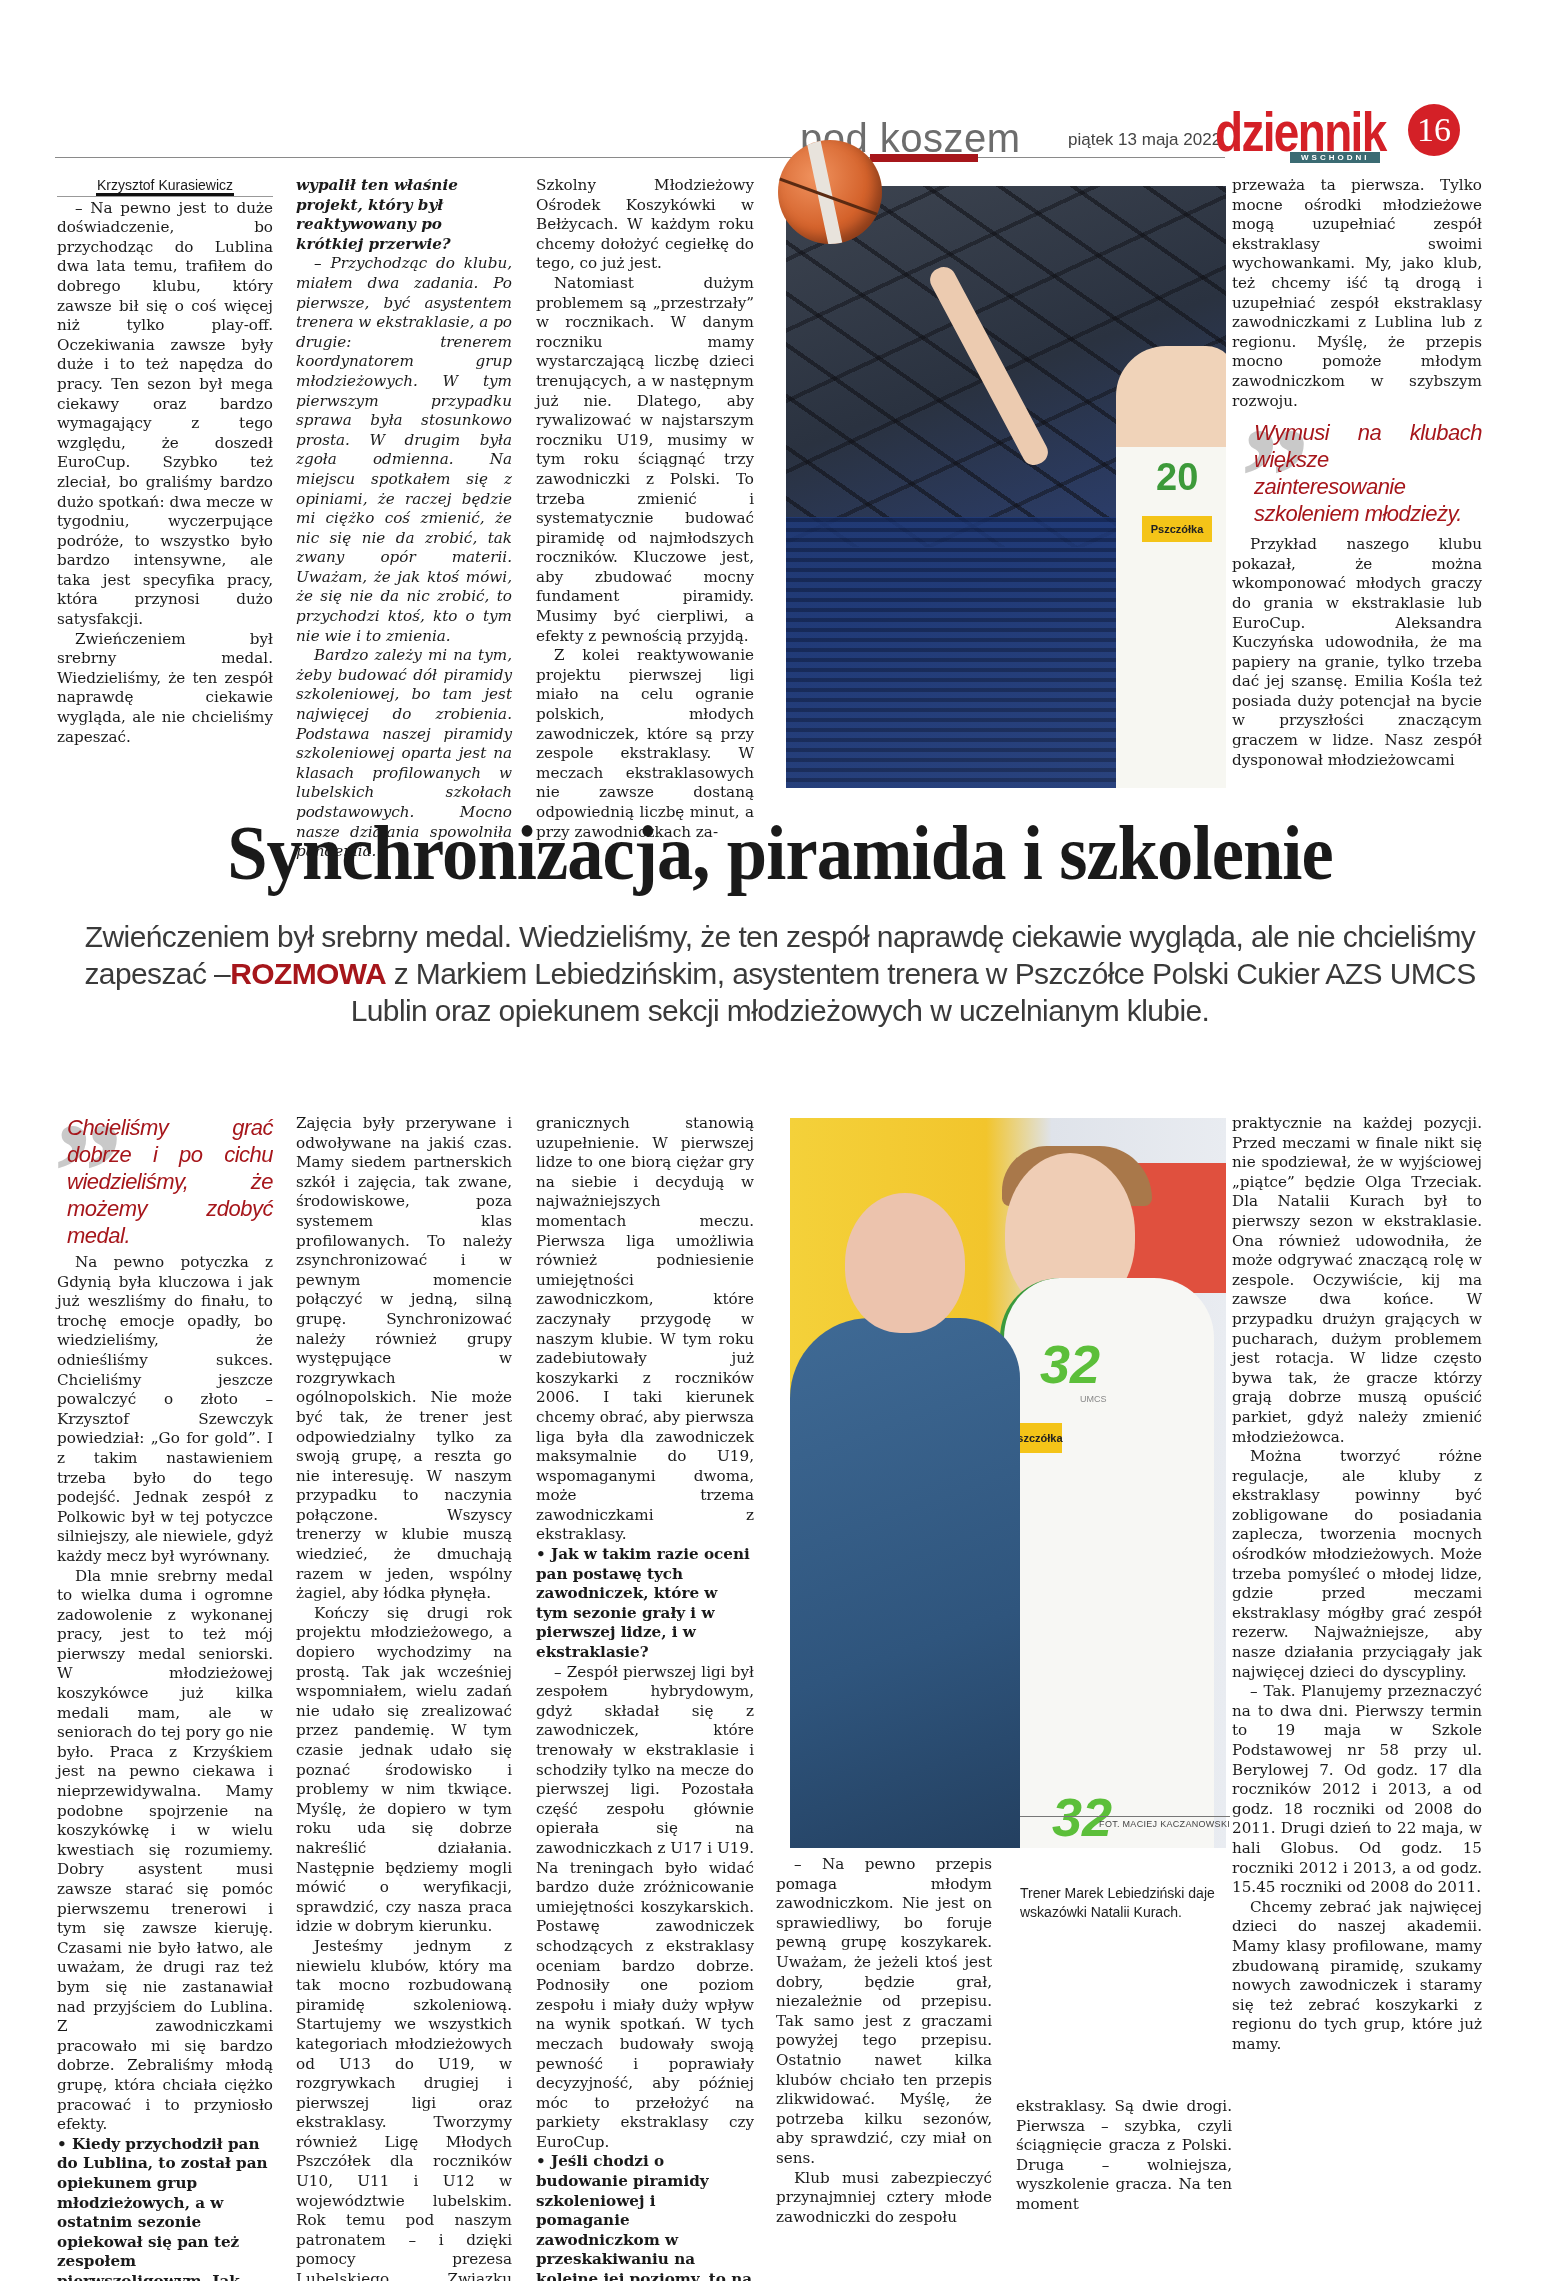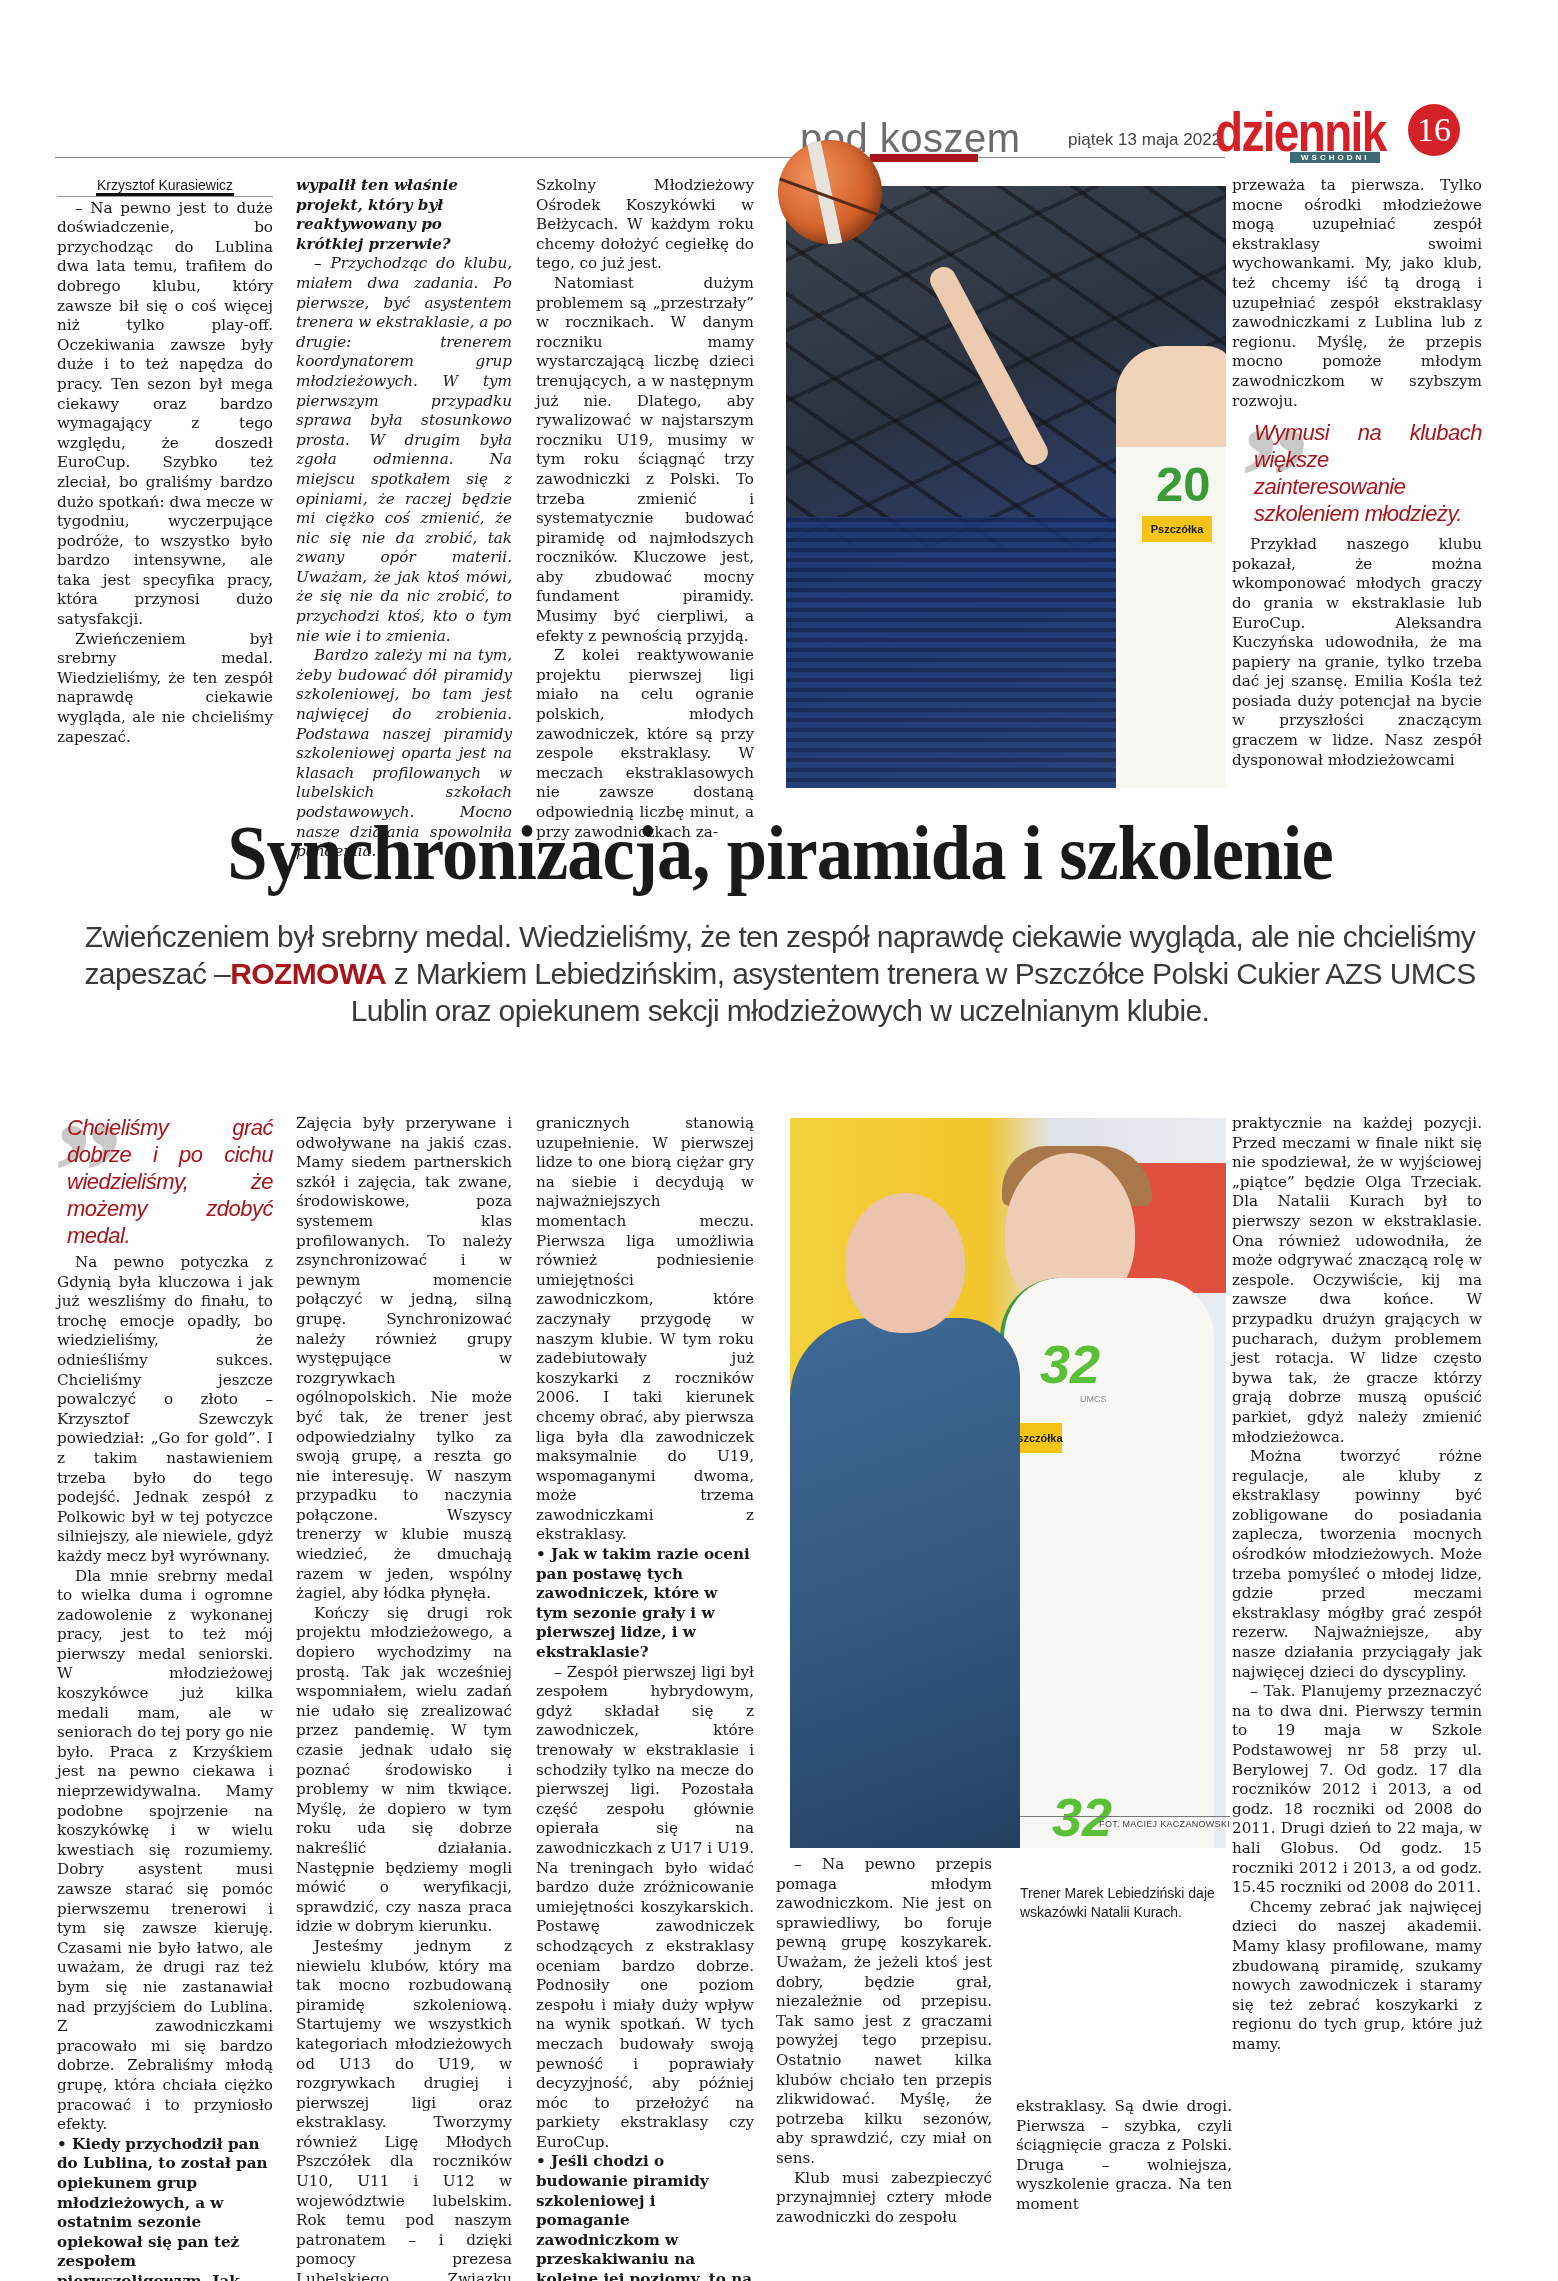--- a/index.html
+++ b/index.html
@@ -13,21 +13,21 @@
   .logo-sub { left: 1290px; top: 152px; background: #3b6b73; color: #fff; font-family: "Liberation Sans", sans-serif; font-size: 8px; font-weight: bold; letter-spacing: 3px; padding: 1px 11px; }
   .page-num { left: 1408px; top: 104px; width: 52px; height: 52px; border-radius: 50%; background: #d42027; color: #fff; font-family: "Liberation Serif", serif; font-size: 34px; text-align: center; line-height: 52px; }
   .ball { left: 778px; top: 140px; width: 104px; height: 104px; border-radius: 50%; background: radial-gradient(circle at 35% 35%, #f0925e 0%, #d4622b 55%, #9b3e1a 100%); box-shadow: inset -6px -6px 12px rgba(0,0,0,0.25); overflow: hidden; z-index: 3; }
   .ball::before { content: ""; position: absolute; left: 40px; top: -10px; width: 14px; height: 130px; background: #e8e3dc; transform: rotate(-12deg); border-radius: 6px; }
   .ball::after { content: ""; position: absolute; left: -20px; top: 55px; width: 140px; height: 3px; background: #5a2a12; transform: rotate(20deg); }
   .photo1 { left: 786px; top: 186px; width: 440px; height: 602px; background: linear-gradient(160deg, #3d4450 0%, #2a3240 35%, #2b3d6a 60%, #6d7b95 100%); overflow: hidden; }
   .photo1 .truss { position: absolute; left: 0; top: 0; width: 100%; height: 60%; background: repeating-linear-gradient(35deg, transparent 0 38px, rgba(15,15,20,0.55) 38px 42px), repeating-linear-gradient(-25deg, transparent 0 60px, rgba(15,15,20,0.45) 60px 64px); }
   .photo1 .seats { position: absolute; left: 0; top: 55%; width: 100%; height: 45%; background: repeating-linear-gradient(0deg, #1f3a7a 0 6px, #132655 6px 10px); opacity: 0.85; }
   .photo1 .player { position: absolute; left: 330px; top: 160px; width: 120px; height: 460px; background: linear-gradient(180deg, #f0d3b9 0 22%, #f7f7f2 22% 100%); border-radius: 50px 30px 0 0; }
   .photo1 .arm { position: absolute; left: 190px; top: 70px; width: 26px; height: 220px; background: #eccbb0; transform: rotate(-28deg); border-radius: 12px; }
-  .photo1 .num { position: absolute; left: 370px; top: 270px; font-family: "Liberation Sans", sans-serif; font-weight: bold; font-size: 49px; color: #3d9a3a; }
+  .photo1 .num { position: absolute; left: 370px; top: 270px; font-family: "Liberation Sans", sans-serif; font-weight: bold; font-size: 38px; color: #3d9a3a; }
   .photo1 .spons { position: absolute; left: 356px; top: 330px; width: 70px; height: 26px; background: #f4c418; font-family: "Liberation Sans", sans-serif; font-size: 11px; font-weight: bold; text-align: center; line-height: 26px; color: #222; }
   .col { font-size: 15.2px; line-height: 19.6px; text-align: justify; hyphens: manual; }
   .col p { margin: 0; text-indent: 18px; }
   .col p.noind { text-indent: 0; }
   .col .q { font-weight: bold; text-indent: 0; text-align: left; }
   .col .a { text-indent: 18px; }
   .byline { font-family: "Liberation Sans", sans-serif; font-size: 14px; text-align: center; border-bottom: 1px solid #999; position: relative; margin-bottom: 2px; }
   .byline span { border-bottom: 3px solid #111; padding: 0 1px; }
   .headline { left: 50px; top: 808px; width: 1460px; text-align: center; font-family: "Liberation Serif", serif; font-weight: bold; font-size: 78px; letter-spacing: -1px; color: #1a1a1a; transform: scaleX(0.93); transform-origin: center top; }
   .lead { left: 80px; top: 918px; width: 1400px; text-align: center; font-family: "Liberation Sans", sans-serif; font-size: 30px; line-height: 37px; color: #3a3a3a; font-weight: 300; letter-spacing: -0.6px; }

